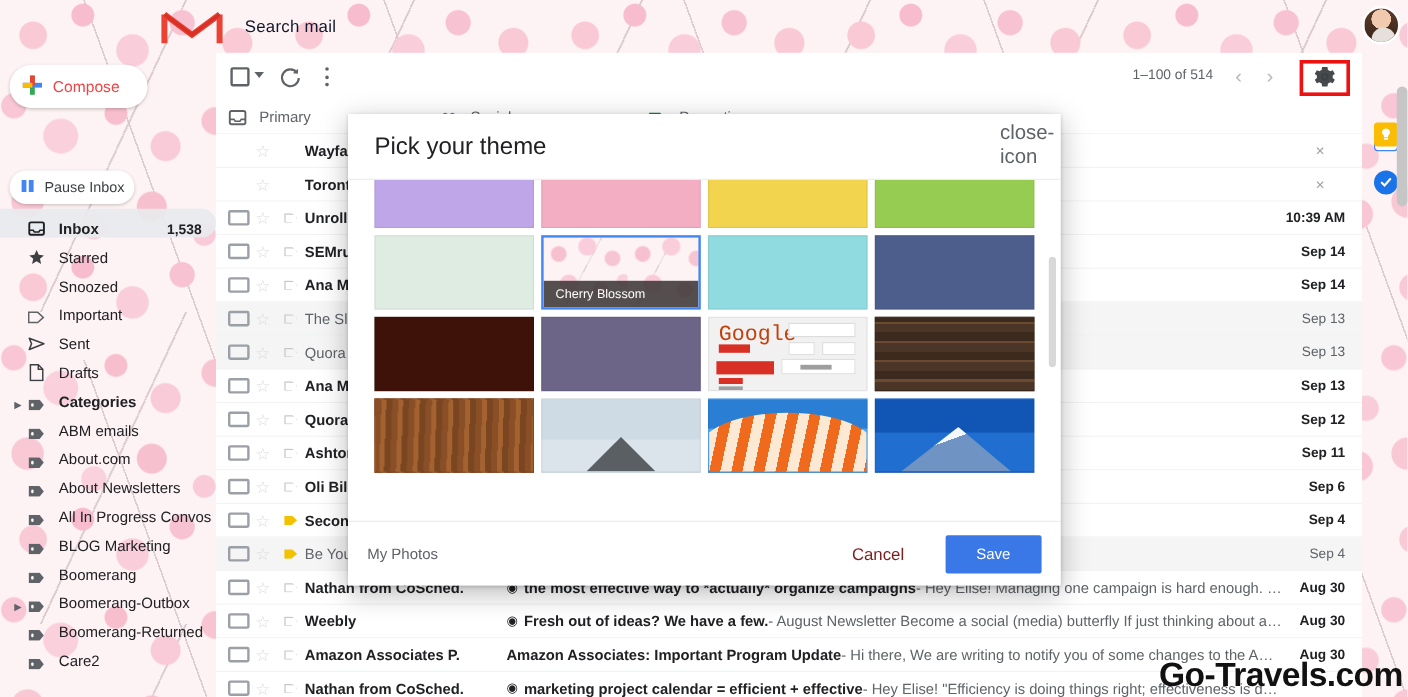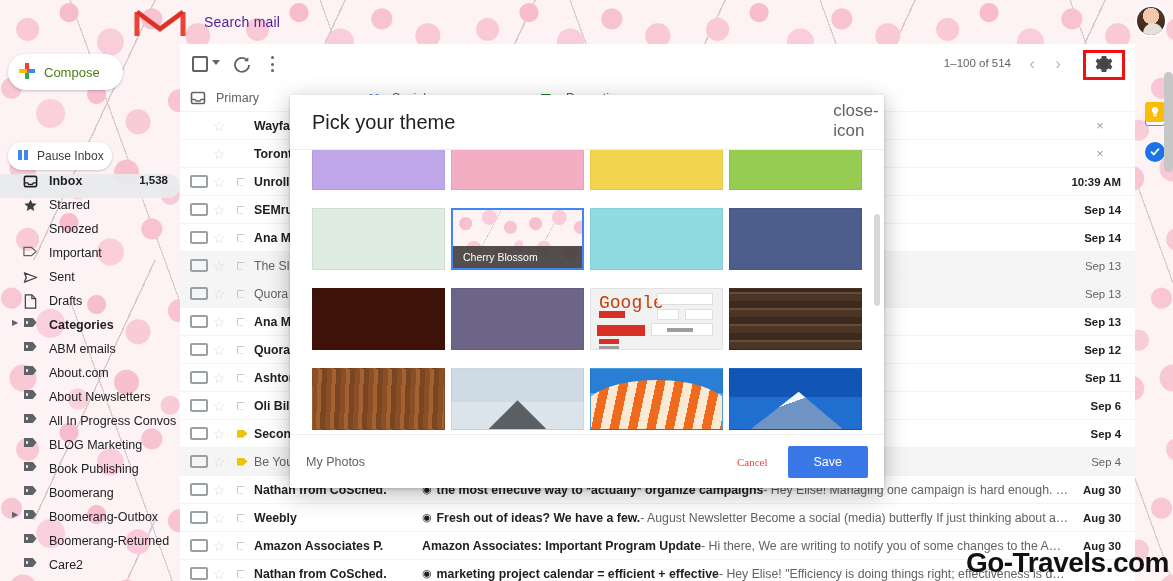--- a/index.html
+++ b/index.html
@@ -53,21 +53,21 @@
   #gmail-logo {
     position: absolute; left: 133px; top: 6px;
     width: 54px; height: 34px;
   }
   #search-wrap {
     position: absolute; left: 196px; top: 8px;
     width: 600px; height: 28px;
     display: flex; align-items: center;
   }
   #search-input-ghost {
-    font-size: 14px; color: #4c1d95; letter-spacing: .2px;
+    font-size: 14px; color: #0f172a; letter-spacing: .2px;
     padding-left: 8px; user-select: none;
   }
   #avatar {
     position: absolute; right: 6px; top: 5px;
     width: 32px; height: 32px; border-radius: 50%;
     background: radial-gradient(circle at 50% 32%, #f0c9ae 0 34%, transparent 35%),
                 linear-gradient(#5b3c2c, #3a2419);
     border: 2px solid #fff;
     overflow: hidden;
   }
@@ -83,34 +83,34 @@
     z-index: 4; overflow: hidden;
   }
   #compose-btn {
     position: absolute; left: 8px; top: 10px;
     width: 115px; height: 36px;
     background: #fff; border-radius: 18px;
     box-shadow: 0 1px 3px rgba(0,0,0,.22);
     display: flex; align-items: center; padding-left: 10px;
     cursor: pointer;
   }
-  #compose-label { font-size: 13px; color: #4d7c0f; margin-left: 8px; }
+  #compose-label { font-size: 13px; color: #ef4444; margin-left: 8px; }
   #pause-btn {
     position: absolute; left: 8px; top: 98px;
     width: 104px; height: 28px;
     background: #fff; border-radius: 14px;
     box-shadow: 0 1px 3px rgba(0,0,0,.20);
     display: flex; align-items: center; padding-left: 8px;
     cursor: pointer;
   }
   #pause-label { font-size: 12px; color: #3c4043; margin-left: 7px; }
 
   #folder-list { position: absolute; left: 0; top: 130px; width: 180px; }
   .folder {
-    height: 24px; display: flex; align-items: flex-start;
+    height: 24px; display: flex; align-items: flex-end;
     padding-left: 10px; cursor: pointer; position: relative;
     font-size: 12.5px; color: #202124;
   }
   .folder.active {
     background: rgba(232,234,237,.92);
     font-weight: bold;
     border-radius: 0 12px 12px 0;
   }
   .folder .twisty {
     width: 10px; text-align: center; font-size: 8px; color: #5f6368;
@@ -289,21 +289,21 @@
     position: absolute; right: 16px; top: 14px;
     width: 24px; height: 24px; font-size: 17px; color: #5f6368;
     display: flex; align-items: center; justify-content: center; cursor: pointer;
   }
   #theme-grid-wrap {
     flex: 1; overflow: hidden; position: relative; padding: 0 22px;
   }
   #theme-grid {
     display: grid;
     grid-template-columns: repeat(4, 133px);
-    gap: 18px 6px;
+    gap: 6px 6px;
     margin-top: -22px;
   }
   .swatch {
     height: 62px; position: relative; cursor: pointer;
     border: 1px solid rgba(0,0,0,.06);
     overflow: hidden;
   }
   .swatch.selected { border: 2px solid #4285f4; }
   .swatch .sw-name {
     position: absolute; left: 0; right: 0; bottom: 0; height: 22px;
@@ -372,30 +372,30 @@
     position: absolute; left: 66px; top: 4px; width: 56px; height: 12px;
     background: #fff; border: 1px solid #dcdcdc;
   }
   .sw-google .g-bar { position: absolute; background: #d93025; }
   .sw-google .g-grey { position: absolute; background: #9e9e9e; }
   .sw-google .g-panel { position: absolute; background: #fff; border: 1px solid #e0e0e0; }
 
   #dialog-footer {
     height: 54px; flex: 0 0 54px;
     border-top: 1px solid #ececec;
-    display: flex; align-items: center; padding: 0 16px;
+    display: flex; align-items: center; padding: 0 16px; gap: 14px;
   }
   #my-photos {
     font-size: 12.5px; color: #5f6368; cursor: pointer;
   }
   #dialog-footer .spacer { flex: 1; }
   #cancel-btn {
-    font-size: 11px; color: #ef4444; cursor: pointer;
+    font-size: 14px; color: #7f1d1d; cursor: pointer;
     padding: 8px 14px; background: none; border: none;
-    font-family: Liberation Serif, serif;
+    font-family: Liberation Sans, sans-serif;
   }
   #save-btn {
     font-size: 12.5px; color: #fff; background: #3b78e7;
     border: none; border-radius: 2px; cursor: pointer;
     padding: 9px 26px; margin-left: 6px;
     font-family: "Liberation Sans", sans-serif;
   }
   #dialog-scrollbar {
     position: absolute; right: 4px; top: 64px; width: 6px; height: 92px;
     background: #d8d8d8; border-radius: 3px;
@@ -543,27 +543,20 @@
           <span class="tag-glyph"></span>
         </span>
         <span class="flabel">All In Progress Convos</span>
       </div>
       <div class="folder">
         <span class="twisty"></span>
         <span class="ficon">
           <span class="tag-glyph"></span>
         </span>
         <span class="flabel">BLOG Marketing</span>
-      </div>
-      <div class="folder">
-        <span class="twisty"></span>
-        <span class="ficon">
-          <span class="tag-glyph"></span>
-        </span>
-        <span class="flabel">Book Publishing</span>
       </div>
       <div class="folder">
         <span class="twisty"></span>
         <span class="ficon">
           <span class="tag-glyph"></span>
         </span>
         <span class="flabel">Boomerang</span>
       </div>
       <div class="folder">
         <span class="twisty">▶</span>

